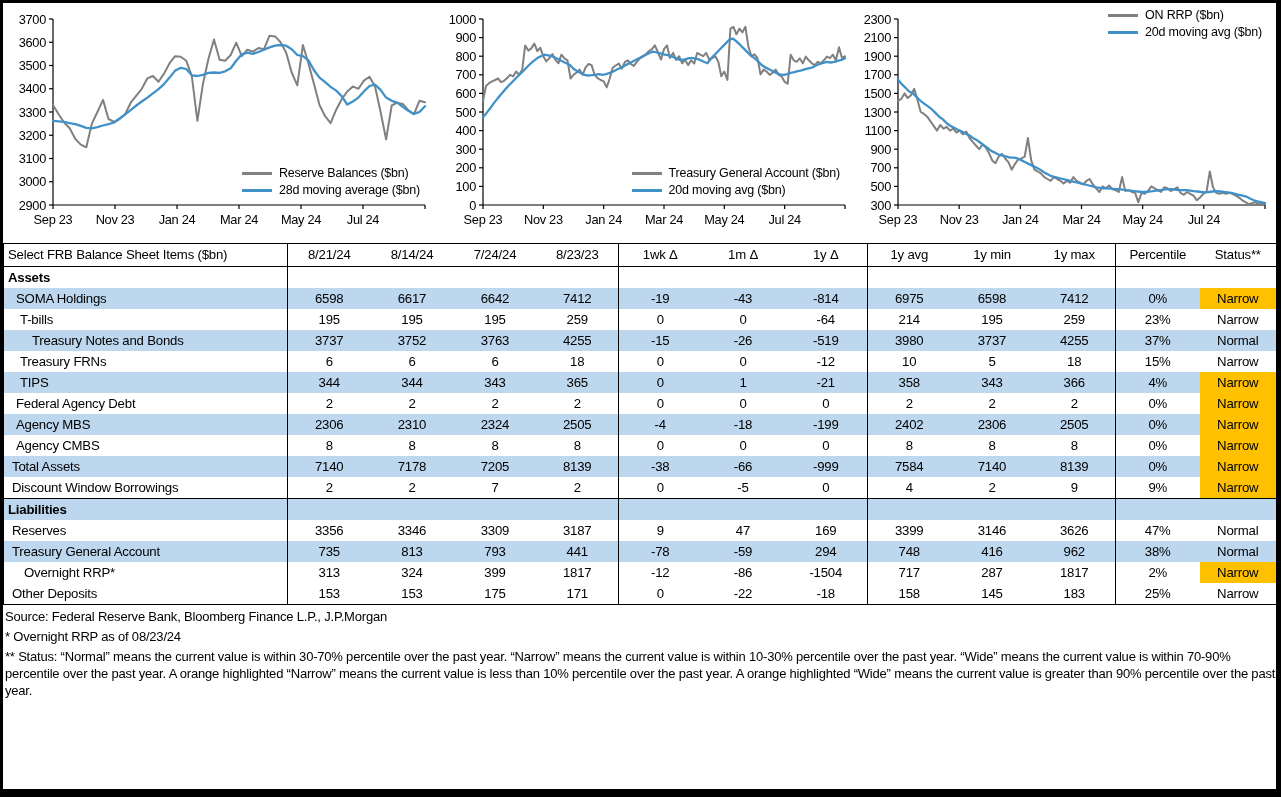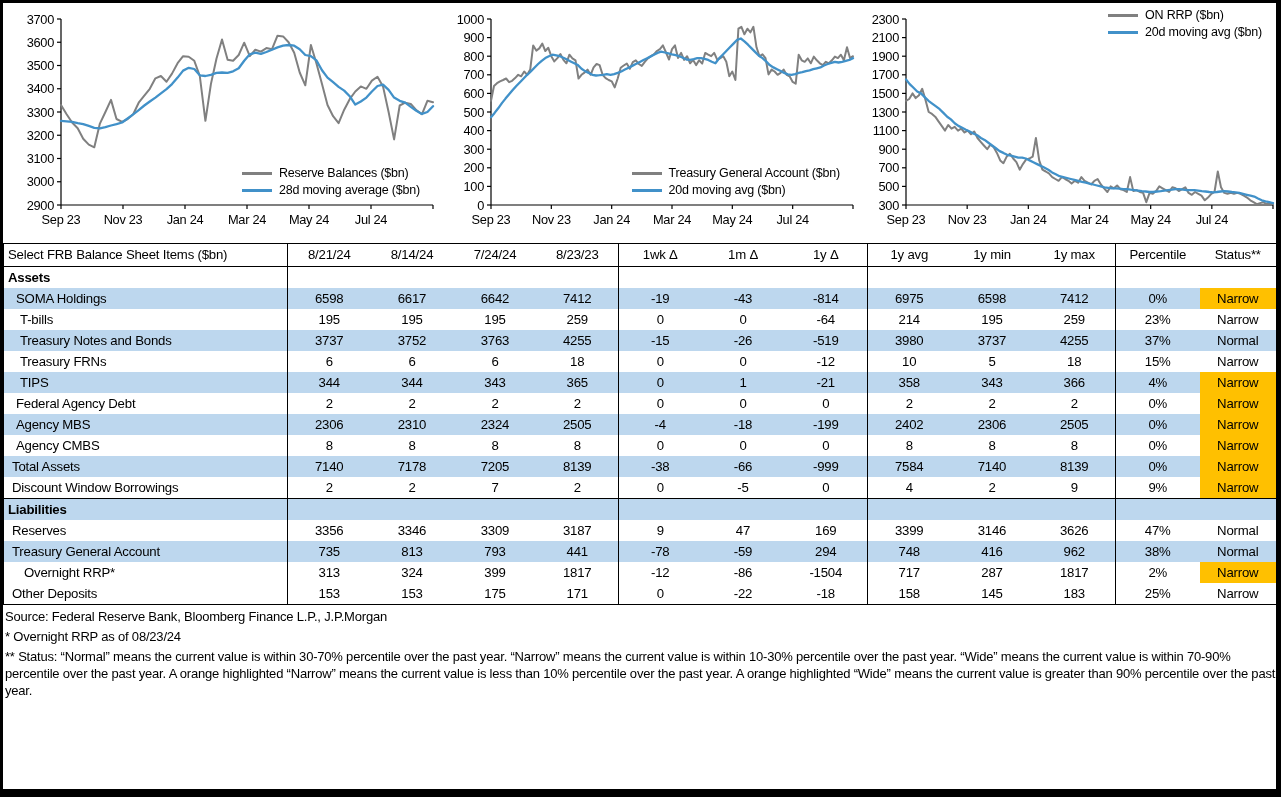--- a/index.html
+++ b/index.html
@@ -6,21 +6,21 @@
   html,body { background:#000; }
   body { font-family:"Liberation Sans", sans-serif; color:#000; width:1281px; height:797px; overflow:hidden; }
   .frame {
     width:1281px; height:797px; background:#fff;
     border:3px solid #000; border-right-width:5px; border-bottom-width:8px;
     overflow:hidden;
   }
   
   .charts { display:flex; width:1273px; height:240px; }
   .chart { position:relative; height:240px; }
-  .chart .plot { position:absolute; left:8px; top:0; }
+  .chart .plot { position:absolute; left:0; top:0; }
   .legend { position:absolute; display:flex; flex-direction:column; gap:3px; font-size:12.5px; letter-spacing:-0.2px; }
   .legend.pos-br { right:16px; bottom:46px; }
   .legend.pos-tr { right:14px; top:5px; }
   .lg-row { display:flex; align-items:center; gap:7px; white-space:nowrap; }
   .sw { width:30px; height:3px; display:inline-block; flex:0 0 30px; }
   svg text { font-family:"Liberation Sans", sans-serif; letter-spacing:-0.3px; }
   
   table { border-collapse:collapse; table-layout:fixed; width:1273px; font-size:13.2px; letter-spacing:-0.2px; }
   table { border:1px solid #000; }
   thead th { font-weight:normal; text-align:center; border-bottom:1px solid #000; height:22px; line-height:22px; overflow:hidden; white-space:nowrap; }
@@ -285,21 +285,21 @@
           <td class="gb">0</td>
           <td>0</td>
           <td>-64</td>
           <td class="gb">214</td>
           <td>195</td>
           <td>259</td>
           <td class="gb">23%</td>
           <td>Narrow</td>
         </tr>
         <tr class="blue">
-          <td class="lbl" style="padding-left: 16px;">Treasury Notes and Bonds</td>
+          <td class="lbl" style="padding-left: 28px;">Treasury Notes and Bonds</td>
           <td class="gb">3737</td>
           <td>3752</td>
           <td>3763</td>
           <td>4255</td>
           <td class="gb">-15</td>
           <td>-26</td>
           <td>-519</td>
           <td class="gb">3980</td>
           <td>3737</td>
           <td>4255</td>

